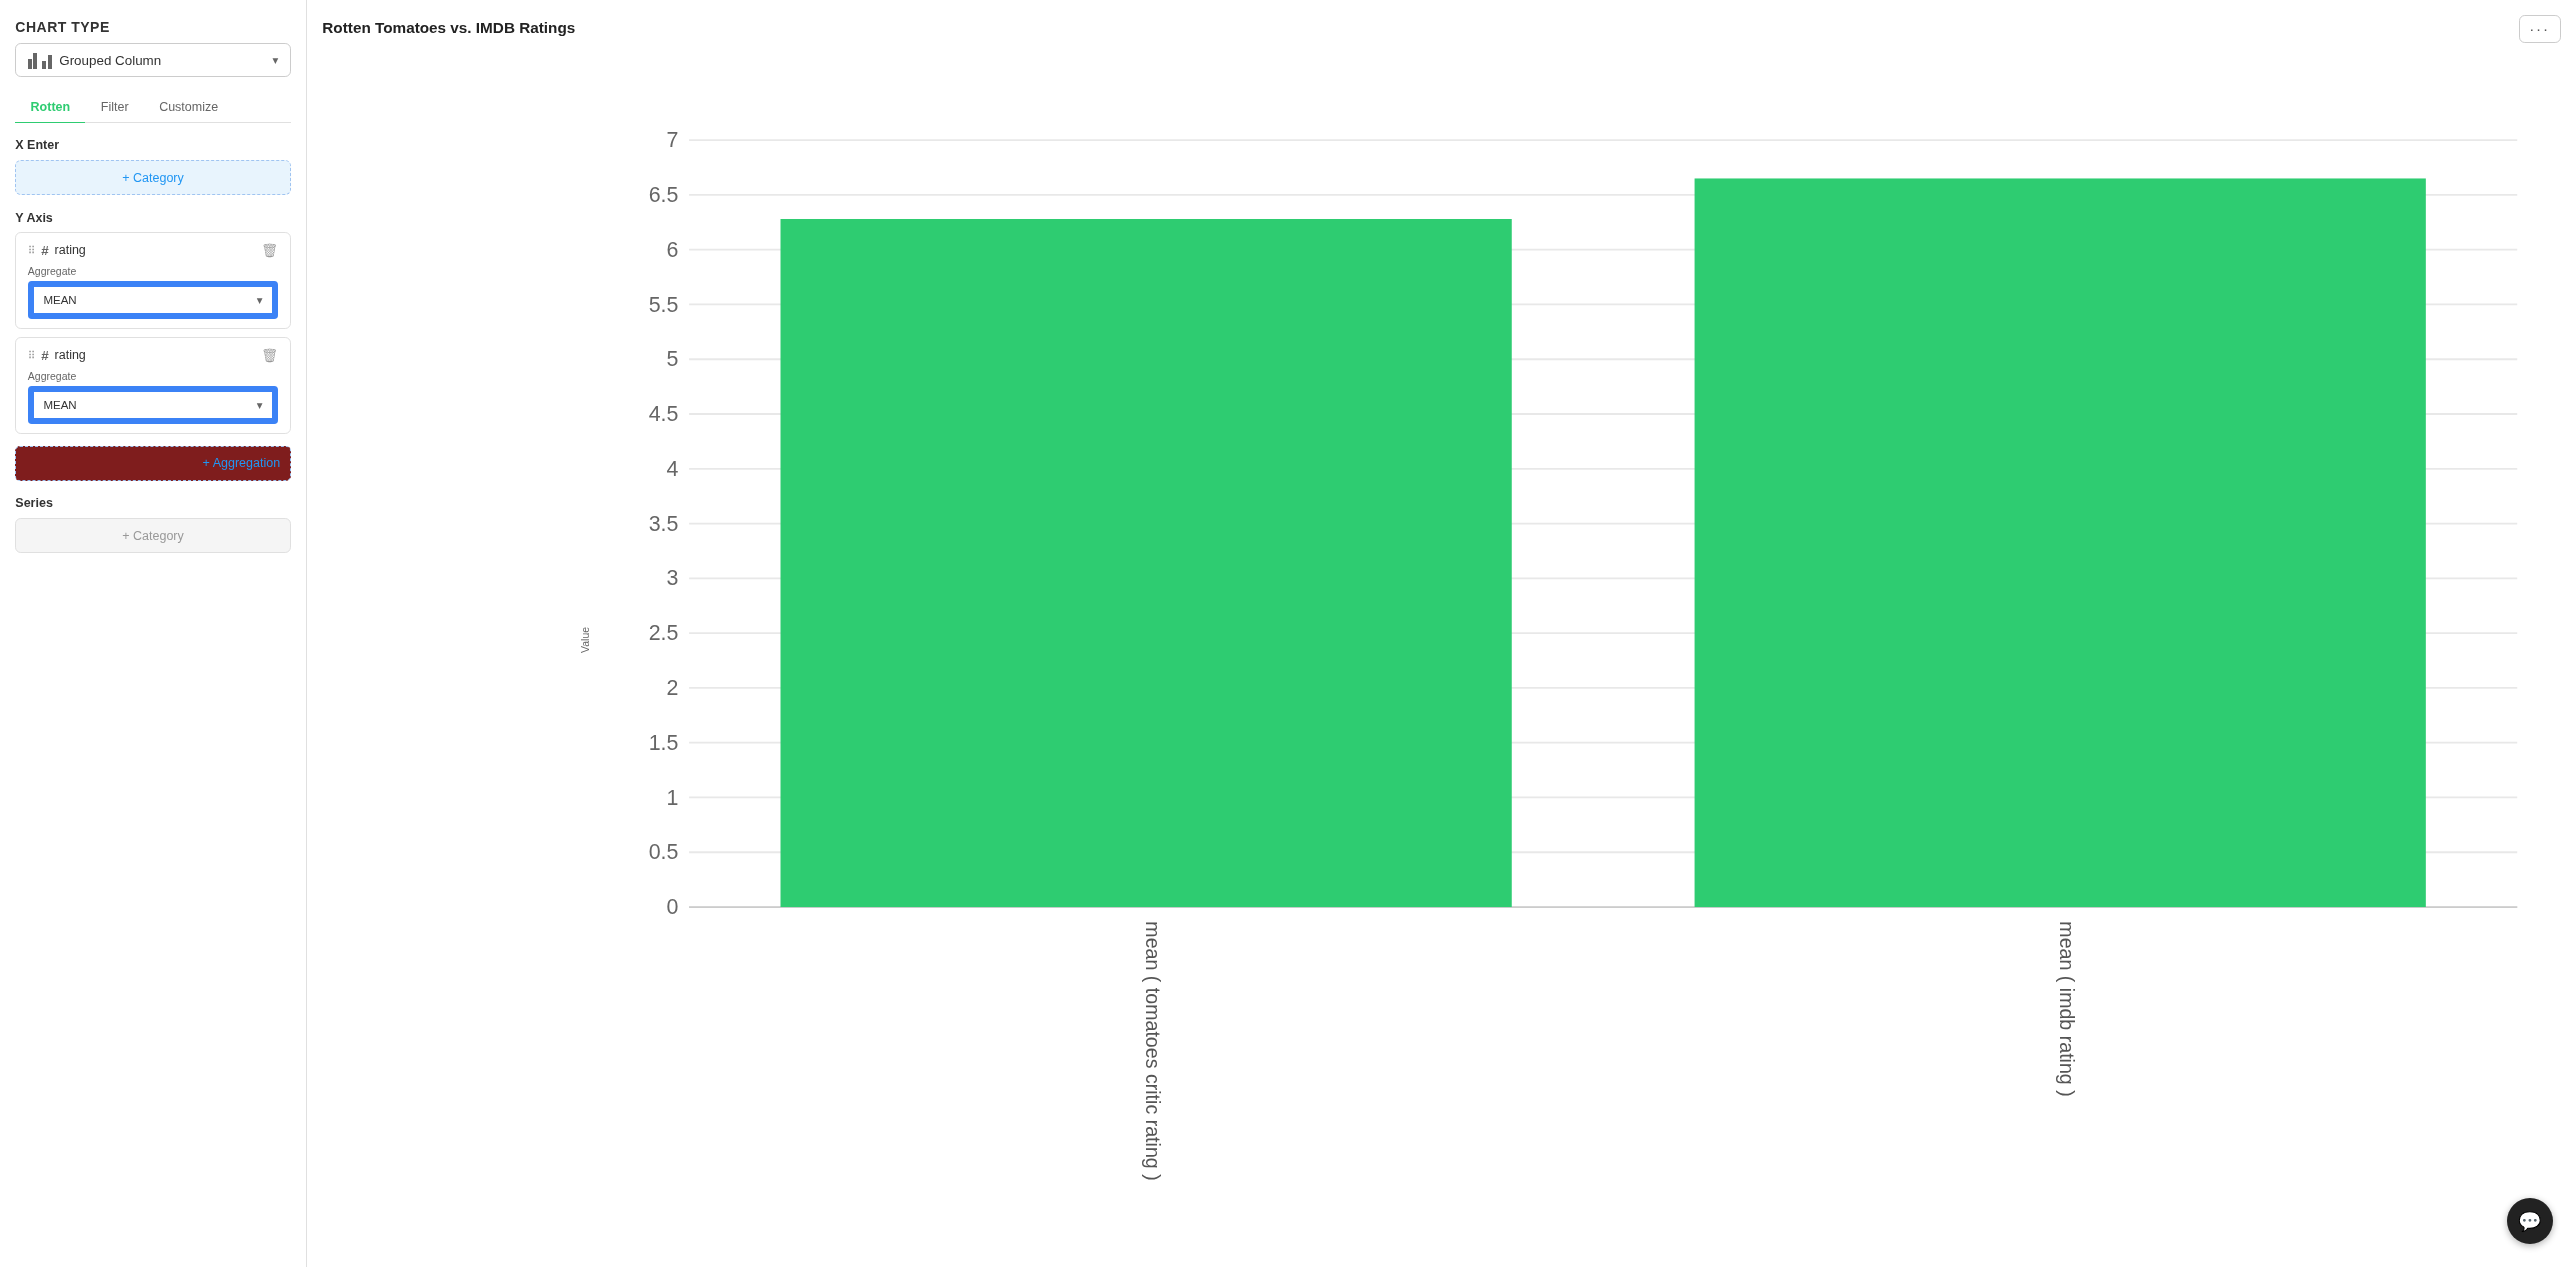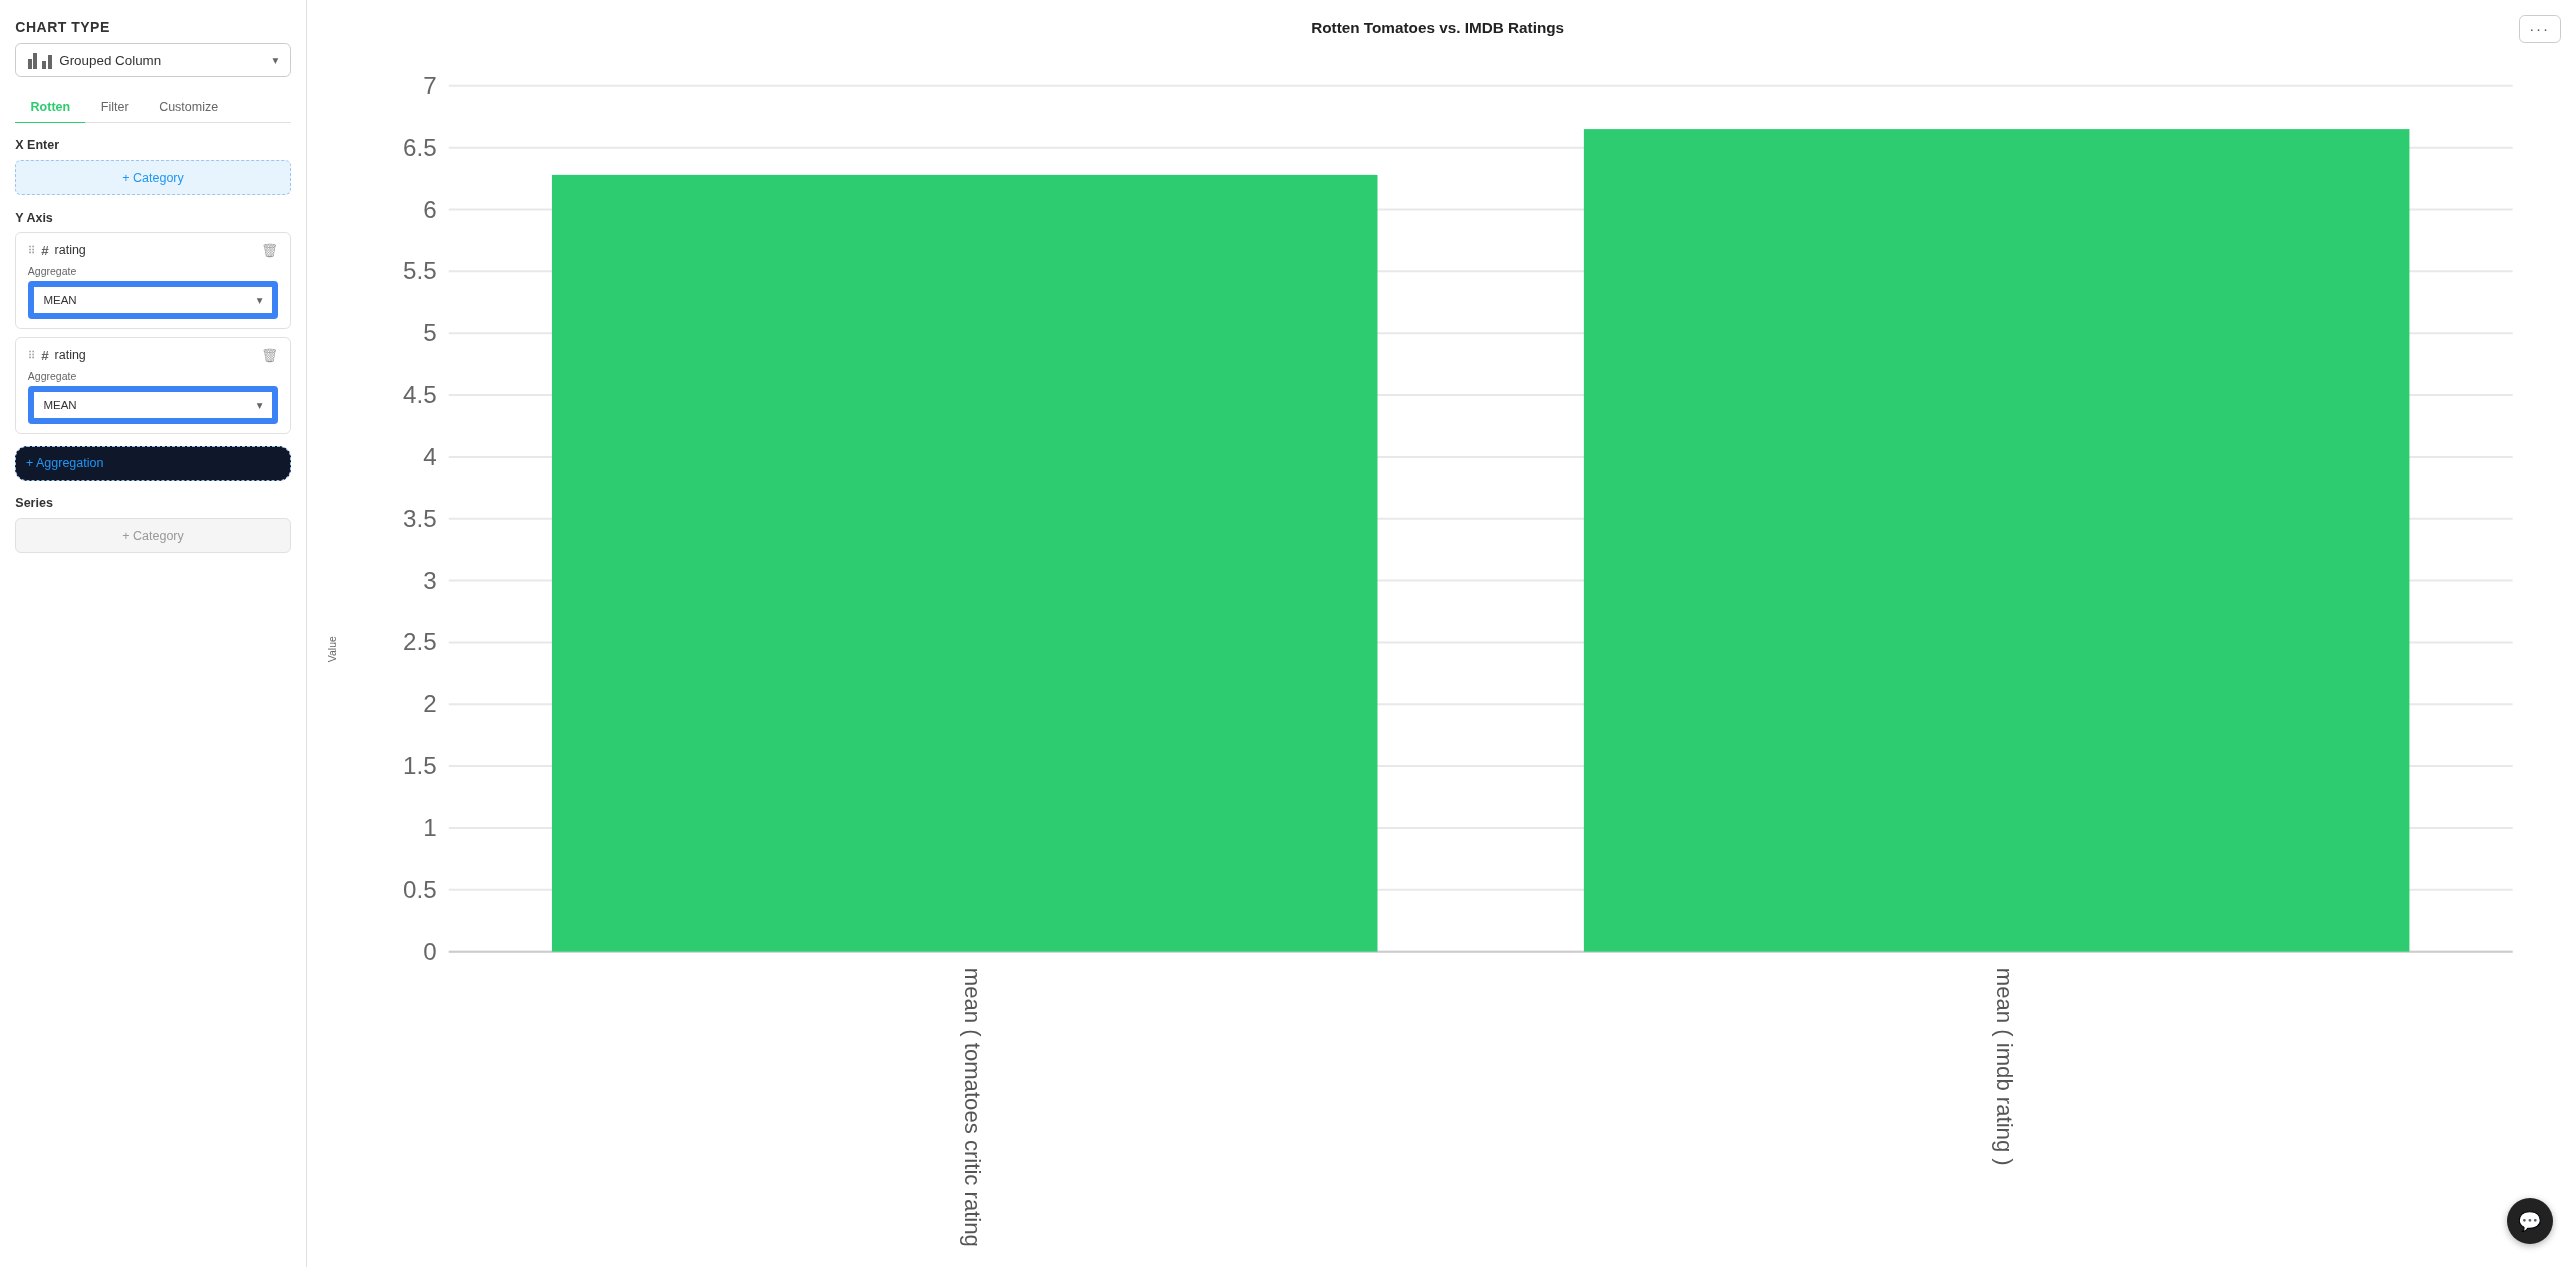--- a/index.html
+++ b/index.html
@@ -162,48 +162,48 @@
       cursor: pointer;
       background: #fff;
       font-size: 11.5px;
       color: #333;
     }
 
     .add-aggregation-btn {
       width: 100%;
       padding: 9.6px;
       border: 1.9px dashed #a0c4f1;
-      border-radius: 12px;
-      background: #0f172a;
+      border-radius: 5px;
+      background: #7f1d1d;
       color: #2196f3;
       font-size: 12.5px;
       font-weight: 500;
       cursor: pointer;
-      text-align: left;
+      text-align: right;
       margin-top: 3.8px;
     }
 
     .series-add-btn {
       width: 100%;
       padding: 9.6px;
       border: 1px solid #e0e0e0;
       border-radius: 5.8px;
       background: #f5f5f5;
       color: #999;
       font-size: 12.5px;
       cursor: pointer;
       text-align: center;
     }
 
     
     .right-panel {
       flex: 1;
       background: #fff;
       display: flex;
-      flex-direction: column;
+      flex-direction: row;
       padding: 19px 23px 15.3px 15.3px;
       position: relative;
       overflow: hidden;
     }
 
     .chart-header {
       text-align: center;
       margin-bottom: 3.8px;
     }
 

